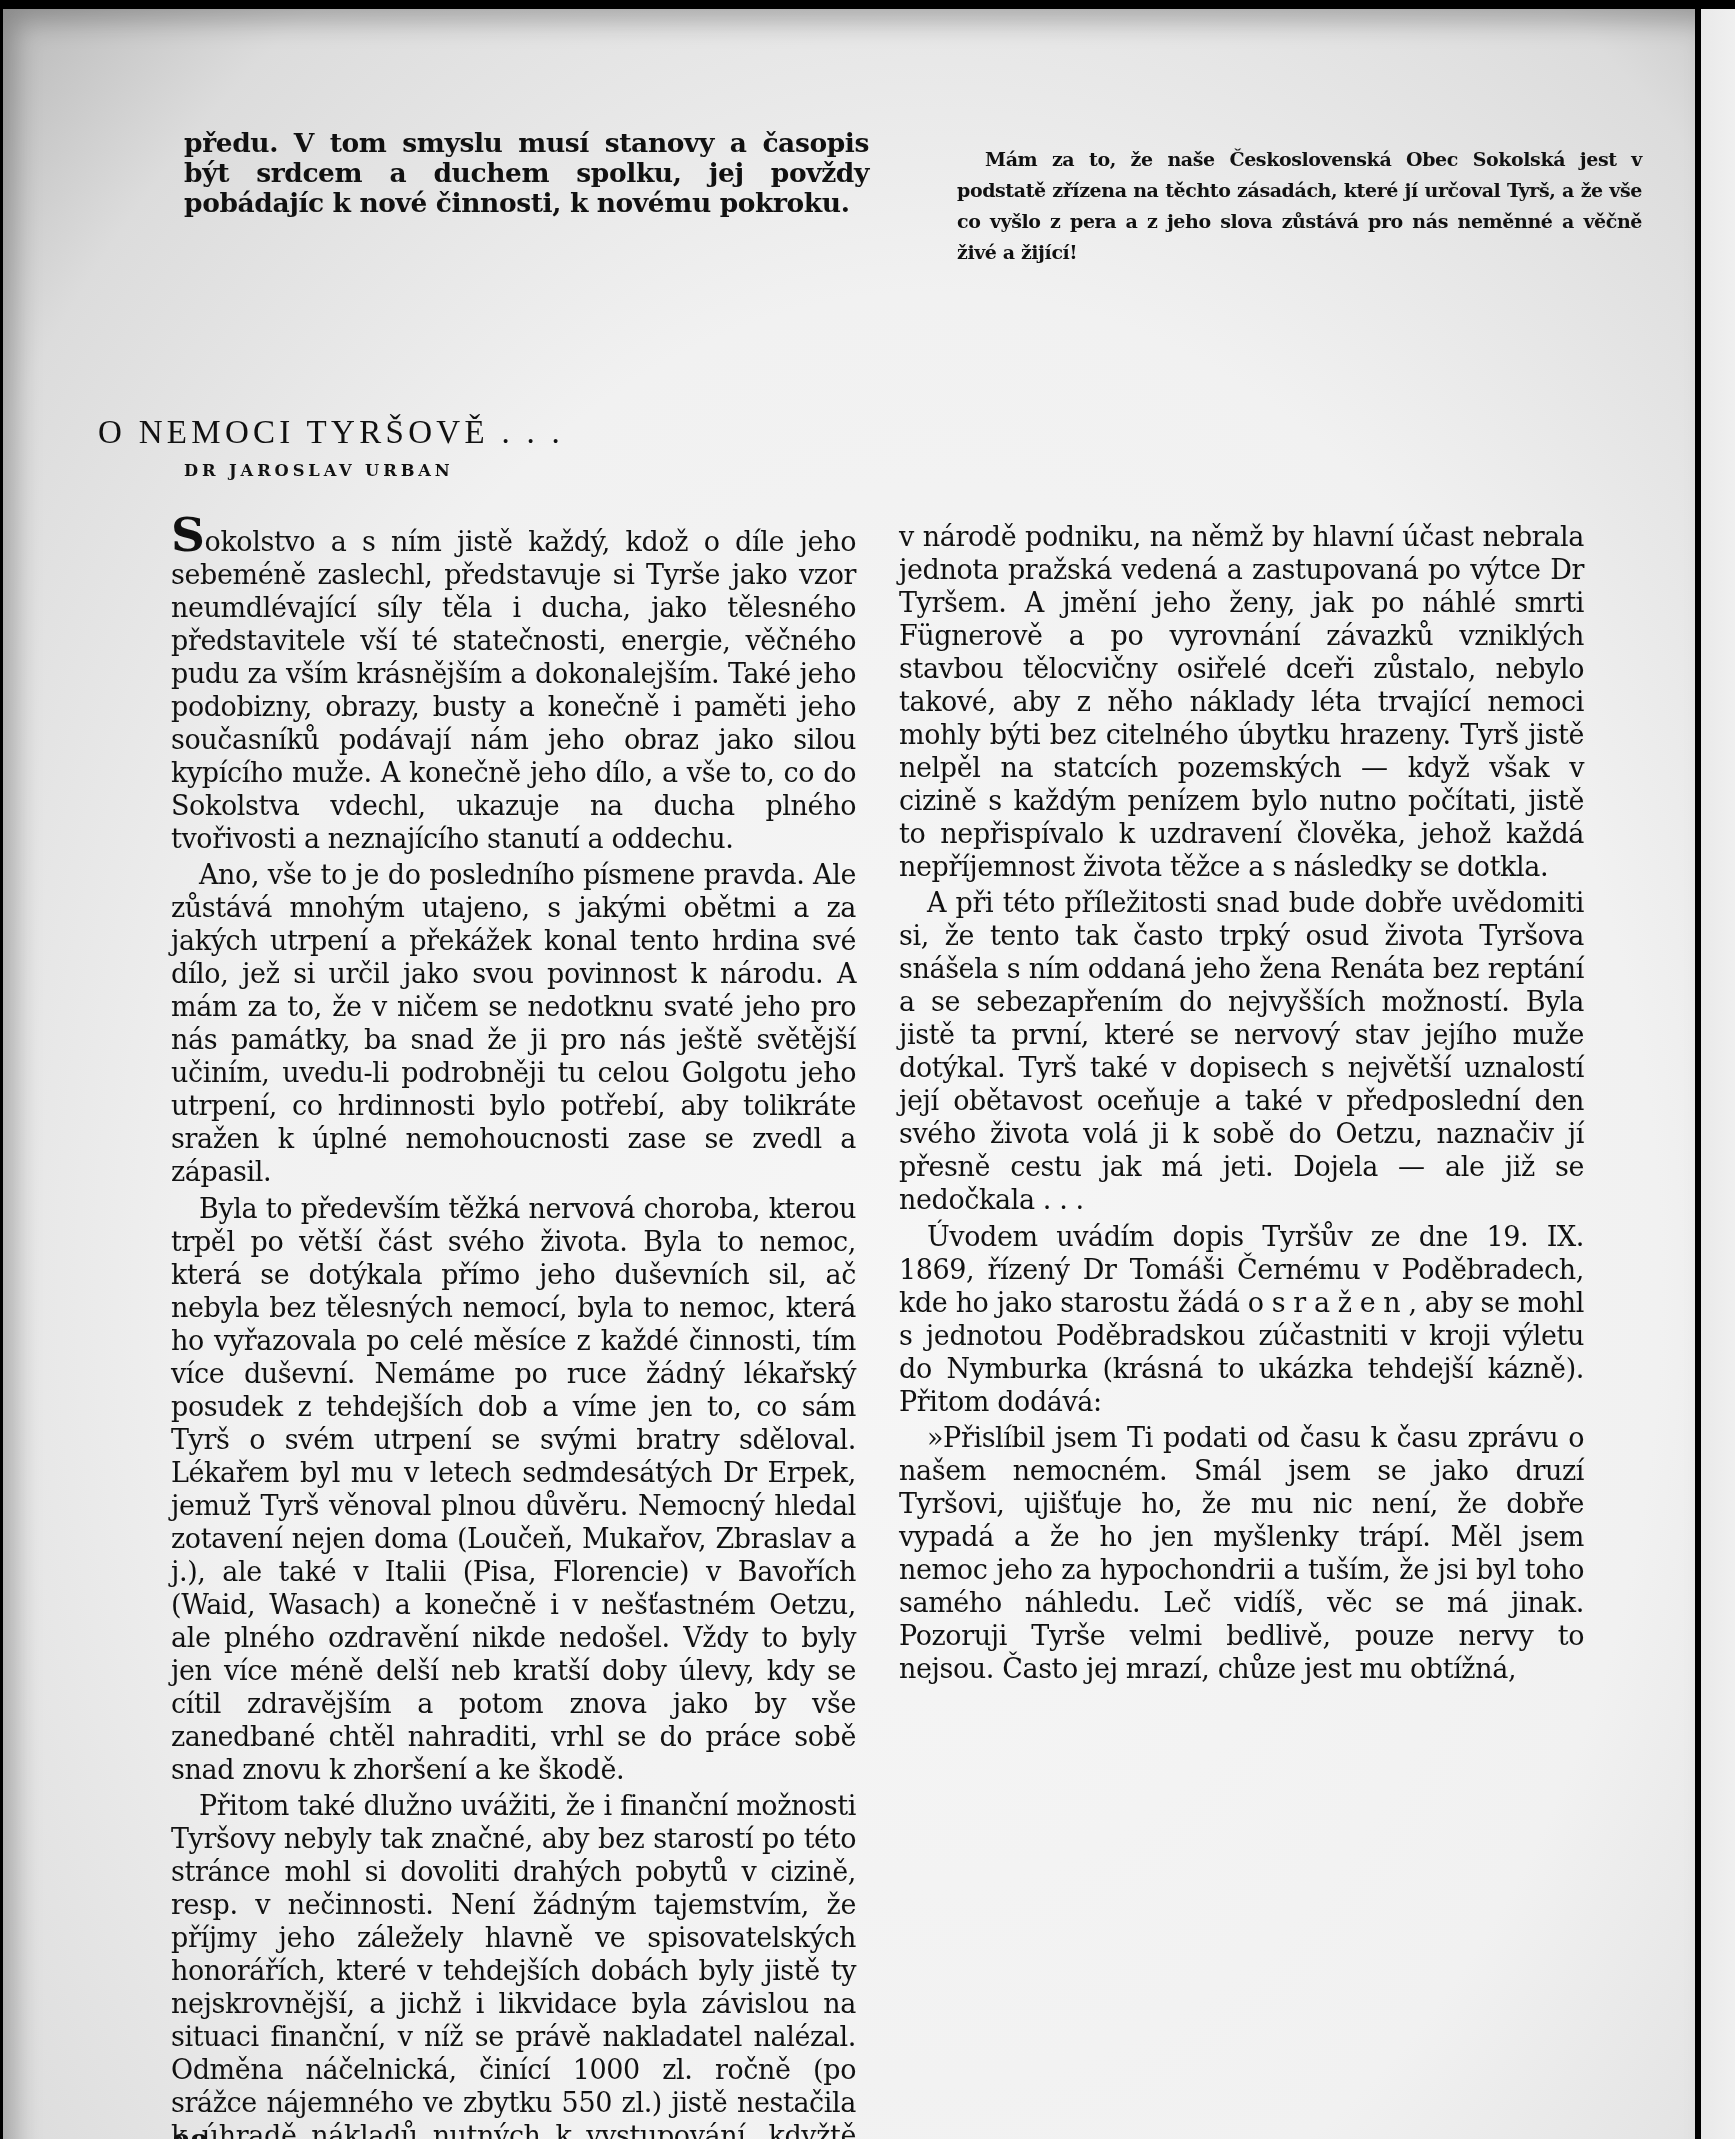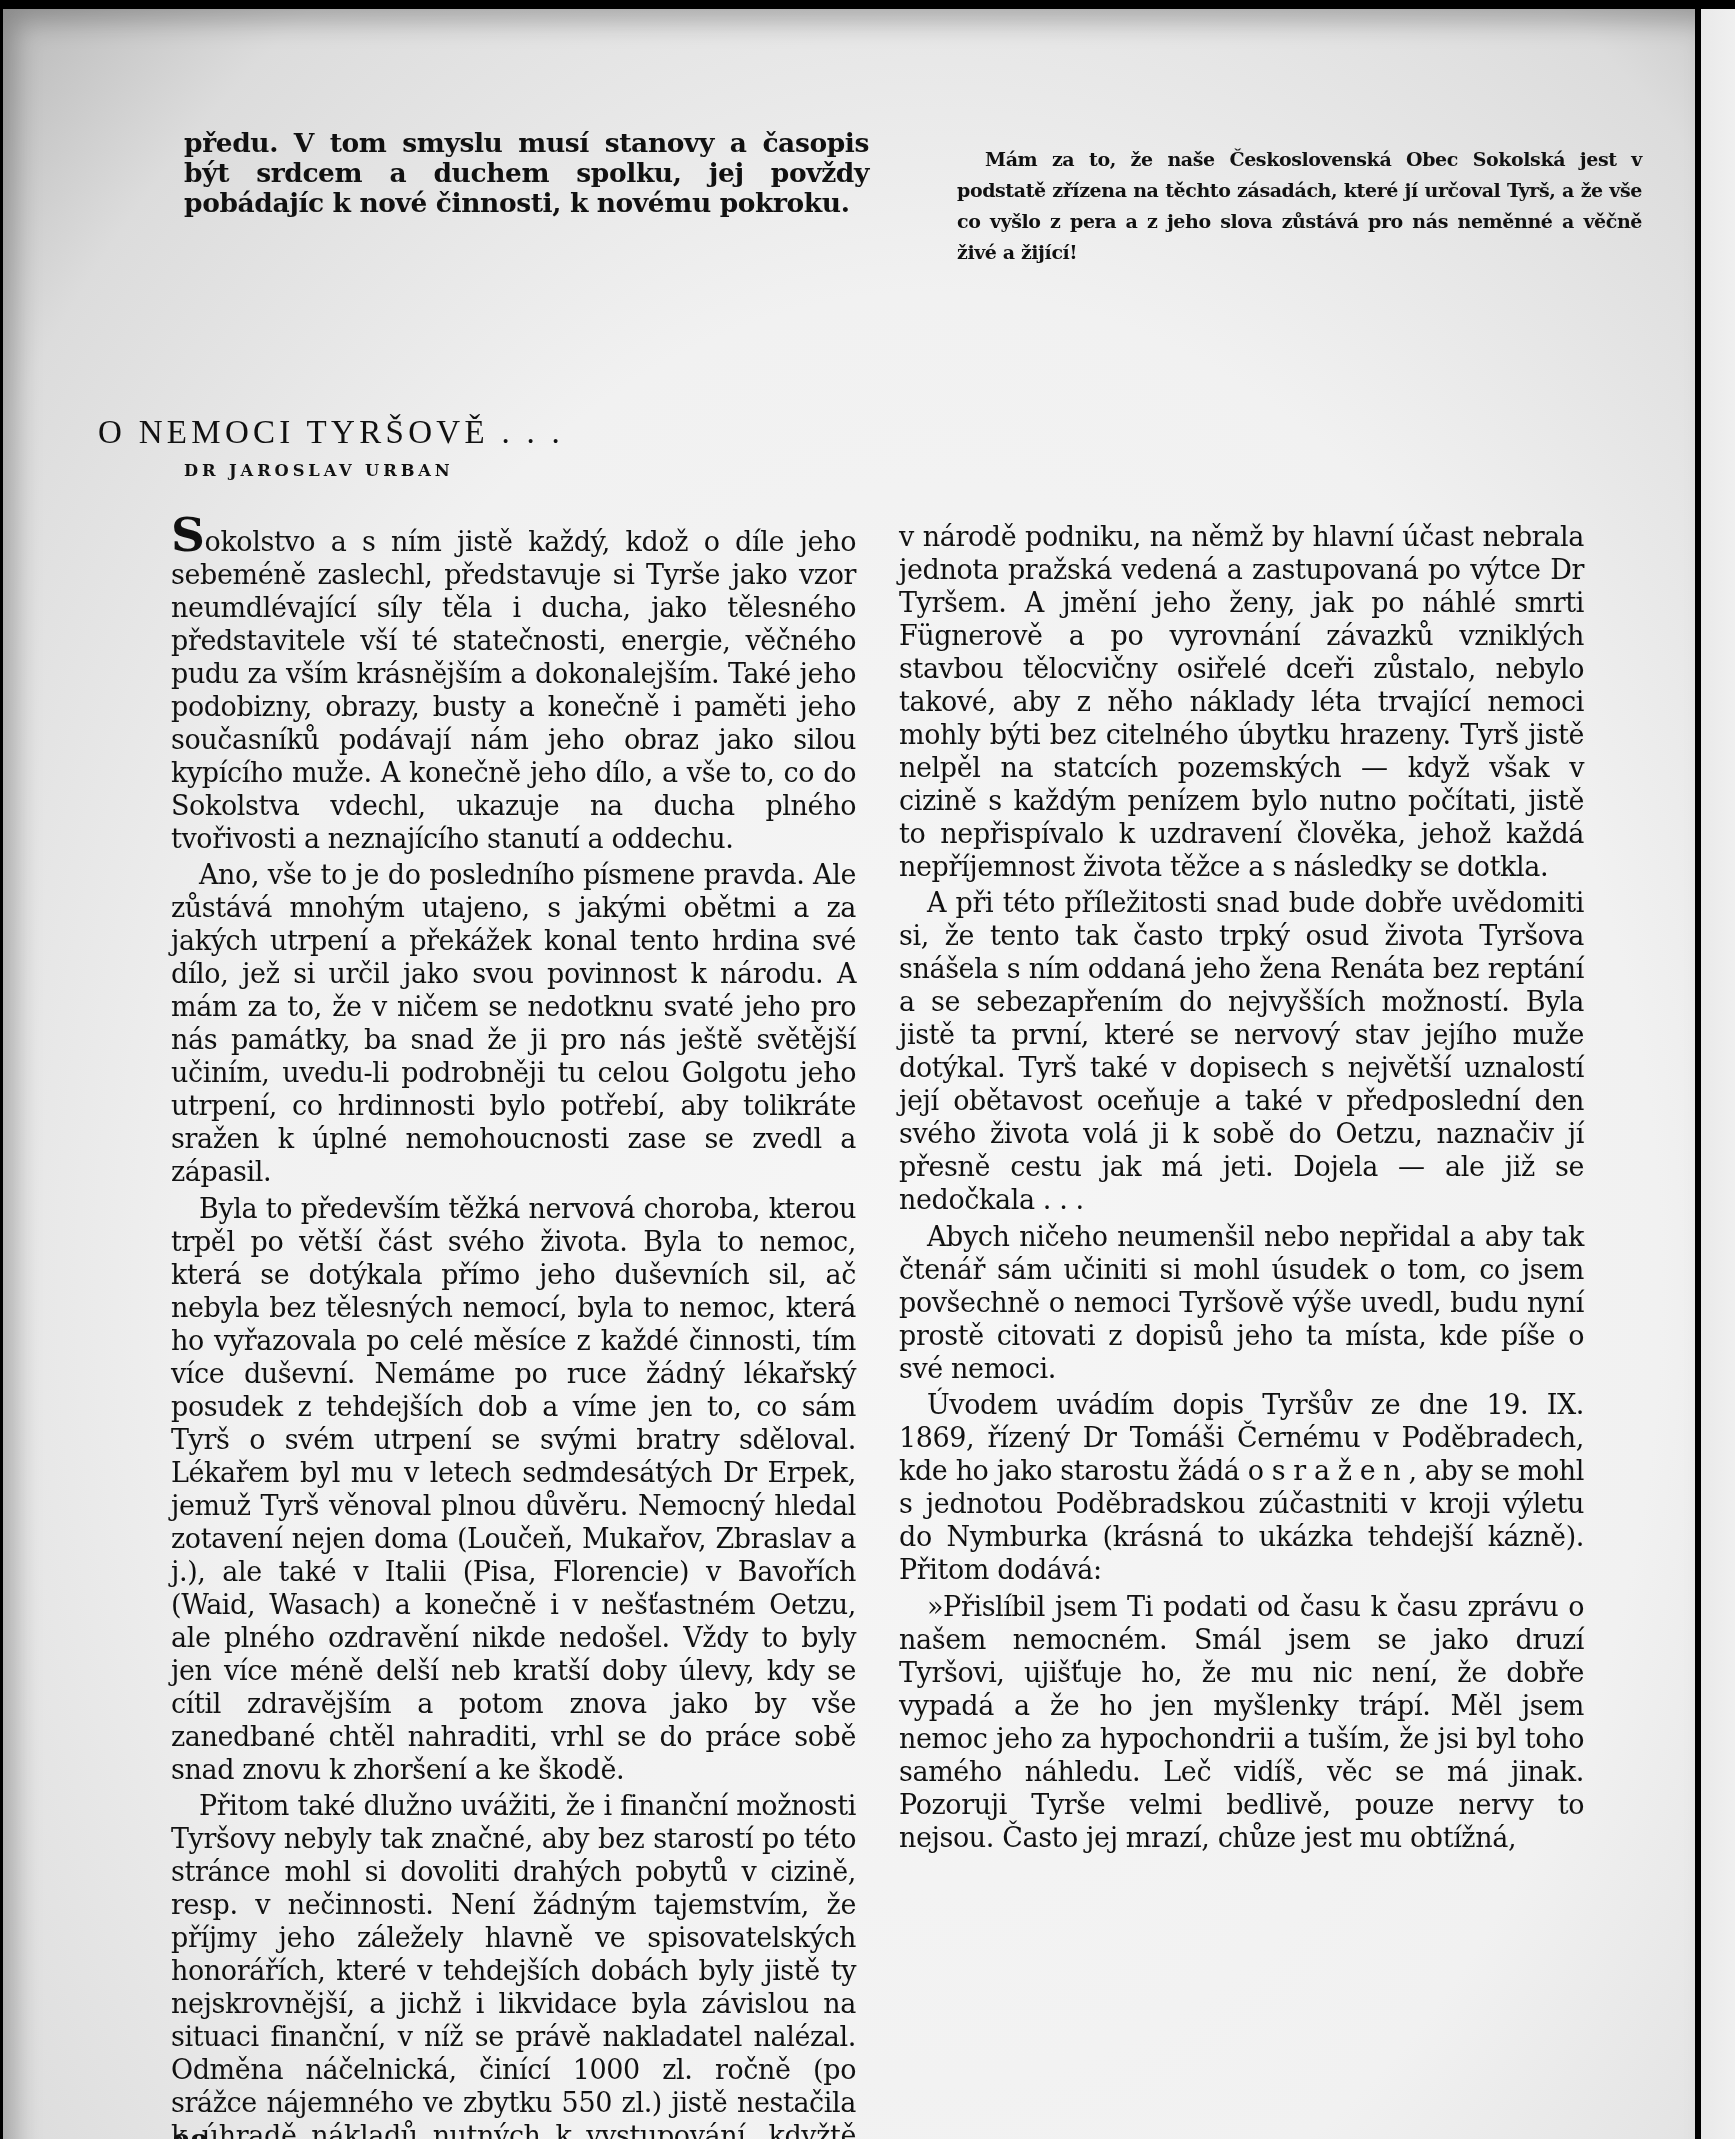--- a/index.html
+++ b/index.html
@@ -125,19 +125,18 @@
     <span class="dropcap">S</span><span>okolstvo a s ním jistě každý, kdož o díle jeho sebeméně zaslechl, představuje si Tyrše jako vzor neumdlévající síly těla i ducha, jako tělesného představitele vší té statečnosti, energie, věčného pudu za vším krásnějším a dokonalejším. Také jeho podobizny, obrazy, busty a konečně i paměti jeho současníků podávají nám jeho obraz jako silou kypícího muže. A konečně jeho dílo, a vše to, co do Sokolstva vdechl, ukazuje na ducha plného tvořivosti a neznajícího stanutí a oddechu.</span>
   </p>
   <p class="indent">Ano, vše to je do posledního písmene pravda. Ale zůstává mnohým utajeno, s jakými obětmi a za jakých utrpení a překážek konal tento hrdina své dílo, jež si určil jako svou povinnost k národu. A mám za to, že v ničem se nedotknu svaté jeho pro nás památky, ba snad že ji pro nás ještě světější učiním, uvedu-li podrobněji tu celou Golgotu jeho utrpení, co hrdinnosti bylo potřebí, aby tolikráte sražen k úplné nemohoucnosti zase se zvedl a zápasil.</p>
   <p class="indent">Byla to především těžká nervová choroba, kterou trpěl po větší část svého života. Byla to nemoc, která se dotýkala přímo jeho duševních sil, ač nebyla bez tělesných nemocí, byla to nemoc, která ho vyřazovala po celé měsíce z každé činnosti, tím více duševní. Nemáme po ruce žádný lékařský posudek z tehdejších dob a víme jen to, co sám Tyrš o svém utrpení se svými bratry sděloval. Lékařem byl mu v letech sedmdesátých Dr Erpek, jemuž Tyrš věnoval plnou důvěru. Nemocný hledal zotavení nejen doma (Loučeň, Mukařov, Zbraslav a j.), ale také v Italii (Pisa, Florencie) v Bavořích (Waid, Wasach) a konečně i v nešťastném Oetzu, ale plného ozdravění nikde nedošel. Vždy to byly jen více méně delší neb kratší doby úlevy, kdy se cítil zdravějším a potom znova jako by vše zanedbané chtěl nahraditi, vrhl se do práce sobě snad znovu k zhoršení a ke škodě.</p>
   <p class="indent">Přitom také dlužno uvážiti, že i finanční možnosti Tyršovy nebyly tak značné, aby bez starostí po této stránce mohl si dovoliti drahých pobytů v cizině, resp. v nečinnosti. Není žádným tajemstvím, že příjmy jeho záležely hlavně ve spisovatelských honorářích, které v tehdejších dobách byly jistě ty nejskrovnější, a jichž i likvidace byla závislou na situaci finanční, v níž se právě nakladatel nalézal. Odměna náčelnická, činící 1000 zl. ročně (po srážce nájemného ve zbytku 550 zl.) jistě nestačila k úhradě nákladů nutných k vystupování, kdyžtě nebylo</p>
 </div>
 
 <div class="col body-right">
   <p>v národě podniku, na němž by hlavní účast nebrala jednota pražská vedená a zastupovaná po výtce Dr Tyršem. A jmění jeho ženy, jak po náhlé smrti Fügnerově a po vyrovnání závazků vzniklých stavbou tělocvičny osiřelé dceři zůstalo, nebylo takové, aby z něho náklady léta trvající nemoci mohly býti bez citelného úbytku hrazeny. Tyrš jistě nelpěl na statcích pozemských — když však v cizině s každým penízem bylo nutno počítati, jistě to nepřispívalo k uzdravení člověka, jehož každá nepříjemnost života těžce a s následky se dotkla.</p>
   <p class="indent">A při této příležitosti snad bude dobře uvědomiti si, že tento tak často trpký osud života Tyršova snášela s ním oddaná jeho žena Renáta bez reptání a se sebezapřením do nejvyšších možností. Byla jistě ta první, které se nervový stav jejího muže dotýkal. Tyrš také v dopisech s největší uznalostí její obětavost oceňuje a také v předposlední den svého života volá ji k sobě do Oetzu, naznačiv jí přesně cestu jak má jeti. Dojela — ale již se nedočkala . . .</p>
-  <p class="indent">Abych ničeho neumenšil nebo nepřidal a aby tak čtenář sám učiniti si mohl úsudek o tom, co jsem povšechně o nemoci Tyršově výše uvedl, budu nyní prostě citovati z dopisů jeho ta místa, kde píše o své nemoci.</p>
   <p class="indent"><span>Úvodem uvádím dopis Tyršův ze dne 19. IX. 1869, řízený Dr Tomáši Černému v Poděbradech, kde ho jako starostu žádá o </span><span class="spaced">sražen</span><span>, aby se mohl s jednotou Poděbradskou zúčastniti v kroji výletu do Nymburka (krásná to ukázka tehdejší kázně). Přitom dodává:</span></p>
   <p class="indent">»Přislíbil jsem Ti podati od času k času zprávu o našem nemocném. Smál jsem se jako druzí Tyršovi, ujišťuje ho, že mu nic není, že dobře vypadá a že ho jen myšlenky trápí. Měl jsem nemoc jeho za hypochondrii a tuším, že jsi byl toho samého náhledu. Leč vidíš, věc se má jinak. Pozoruji Tyrše velmi bedlivě, pouze nervy to nejsou. Často jej mrazí, chůze jest mu obtížná,</p>
 </div>
 
 <div class="page-number">88</div>
 
 
 </body></html>

